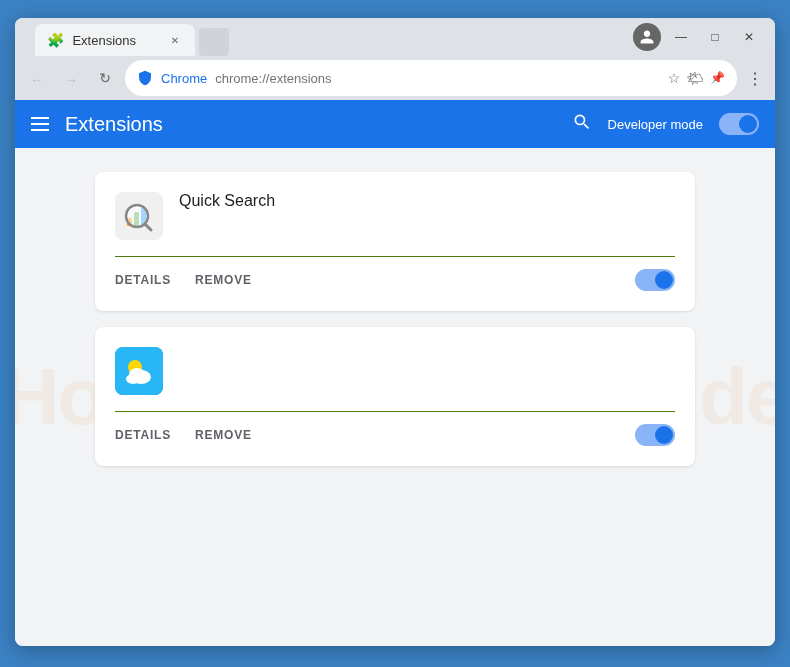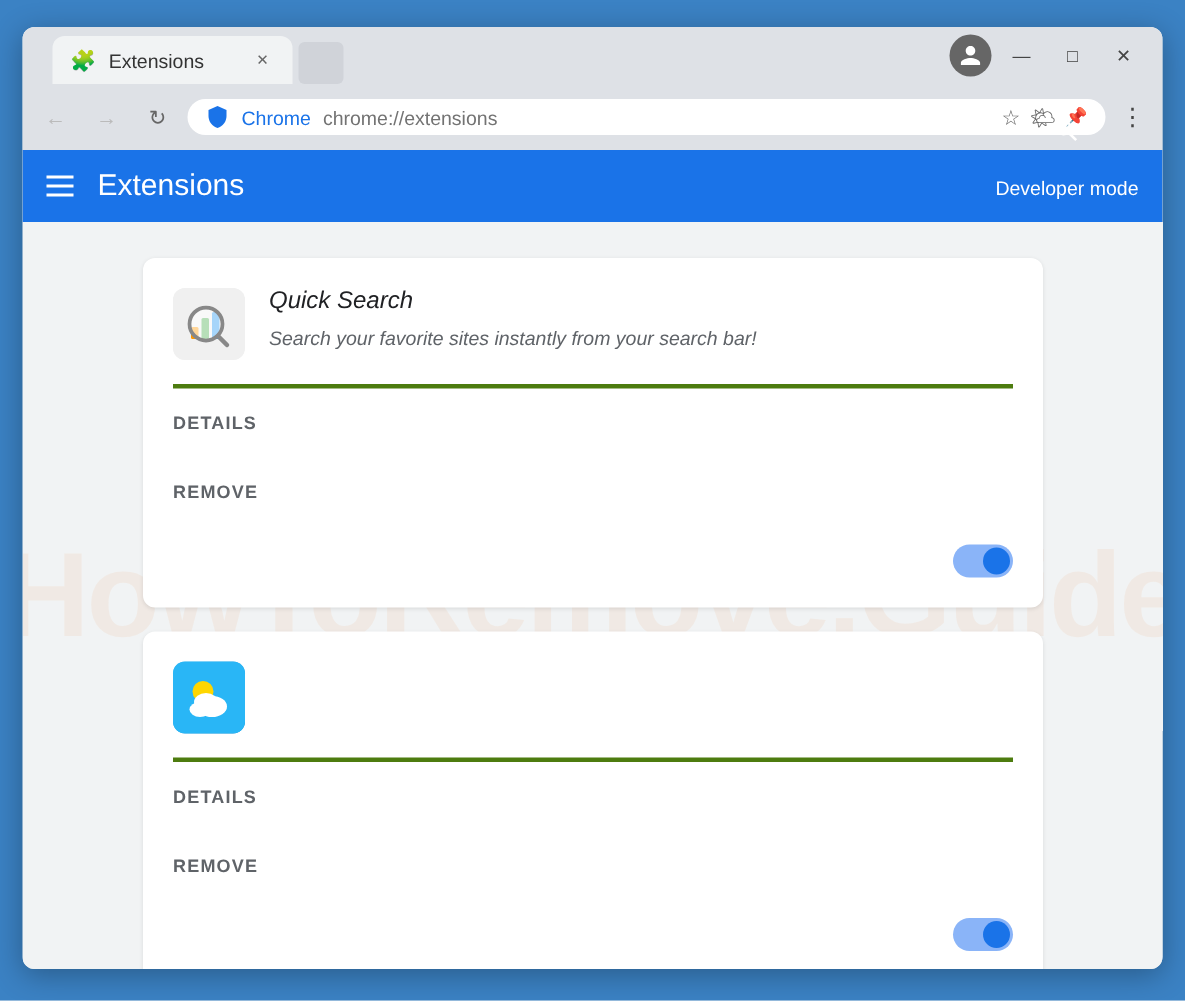--- a/index.html
+++ b/index.html
@@ -89,21 +89,21 @@
       cursor: pointer;
       border-radius: 50%;
       font-size: 14px;
       color: #666;
     }
     .nav-btn.disabled { color: #bbb; cursor: default; }
     .address-bar {
       flex: 1;
       background: white;
       border-radius: 20px;
-      height: 24px;
+      height: 36px;
       display: flex;
       align-items: center;
       padding: 0 12px;
       gap: 8px;
       font-size: 14px;
       color: #333;
     }
     .address-secure { color: #1a73e8; font-size: 13px; font-weight: 500; }
     .address-url { color: #737373; font-size: 13px; }
     .address-icons {
@@ -150,21 +150,20 @@
     }
     .extensions-title {
       font-size: 20px;
       font-weight: 400;
     }
     .header-right {
       margin-left: auto;
       display: flex;
       align-items: center;
       gap: 16px;
-      flex-direction: column;
     }
     .search-icon-btn {
       cursor: pointer;
       font-size: 18px;
     }
     .dev-mode-label {
       font-size: 13px;
     }
     .toggle-switch {
       width: 40px; height: 22px;
@@ -218,21 +217,20 @@
       padding: 20px;
       margin-bottom: 16px;
       position: relative;
       z-index: 1;
       box-shadow: 0 1px 3px rgba(0,0,0,0.1);
     }
     .card-top {
       display: flex;
       gap: 16px;
       margin-bottom: 16px;
-      font-style: italic;
     }
     .ext-icon {
       width: 48px; height: 48px;
       border-radius: 8px;
       display: flex; align-items: center; justify-content: center;
       font-size: 32px;
       flex-shrink: 0;
     }
     .ext-info { flex: 1; }
     .ext-name {
@@ -241,24 +239,24 @@
       color: #202124;
       margin-bottom: 6px;
     }
     .ext-desc {
       font-size: 13px;
       color: #5f6368;
       line-height: 1.5;
     }
     .card-bottom {
       display: flex;
+      align-items: center;
       gap: 24px;
-      border-top: 3px solid #4d7c0f;
+      border-top: 1px solid #4d7c0f;
       padding-top: 12px;
-      flex-direction: column;
     }
     .card-btn {
       font-size: 12px;
       font-weight: 600;
       color: #5f6368;
       letter-spacing: 0.8px;
       cursor: pointer;
       padding: 4px 0;
     }
     .card-toggle {
@@ -355,21 +353,20 @@
             <rect x="19" y="20" width="5" height="14" fill="#4CAF50" rx="1"></rect>
             <rect x="26" y="16" width="5" height="18" fill="#2196F3" rx="1"></rect>
 
             <circle cx="22" cy="24" r="11" stroke="#888" stroke-width="2.5" fill="rgba(255,255,255,0.6)"></circle>
 
             <line x1="30" y1="32" x2="36" y2="38" stroke="#888" stroke-width="3" stroke-linecap="round"></line>
           </svg>
         </div>
         <div class="ext-info">
           <div class="ext-name">Quick Search</div>
-          <div class="ext-desc">Search your favorite sites instantly from your search bar!</div>
         </div>
       </div>
       <div class="card-bottom">
         <span class="card-btn">DETAILS</span>
         <span class="card-btn">REMOVE</span>
         <div class="card-toggle">
           <div class="toggle-switch on"></div>
         </div>
       </div>
     </div>

